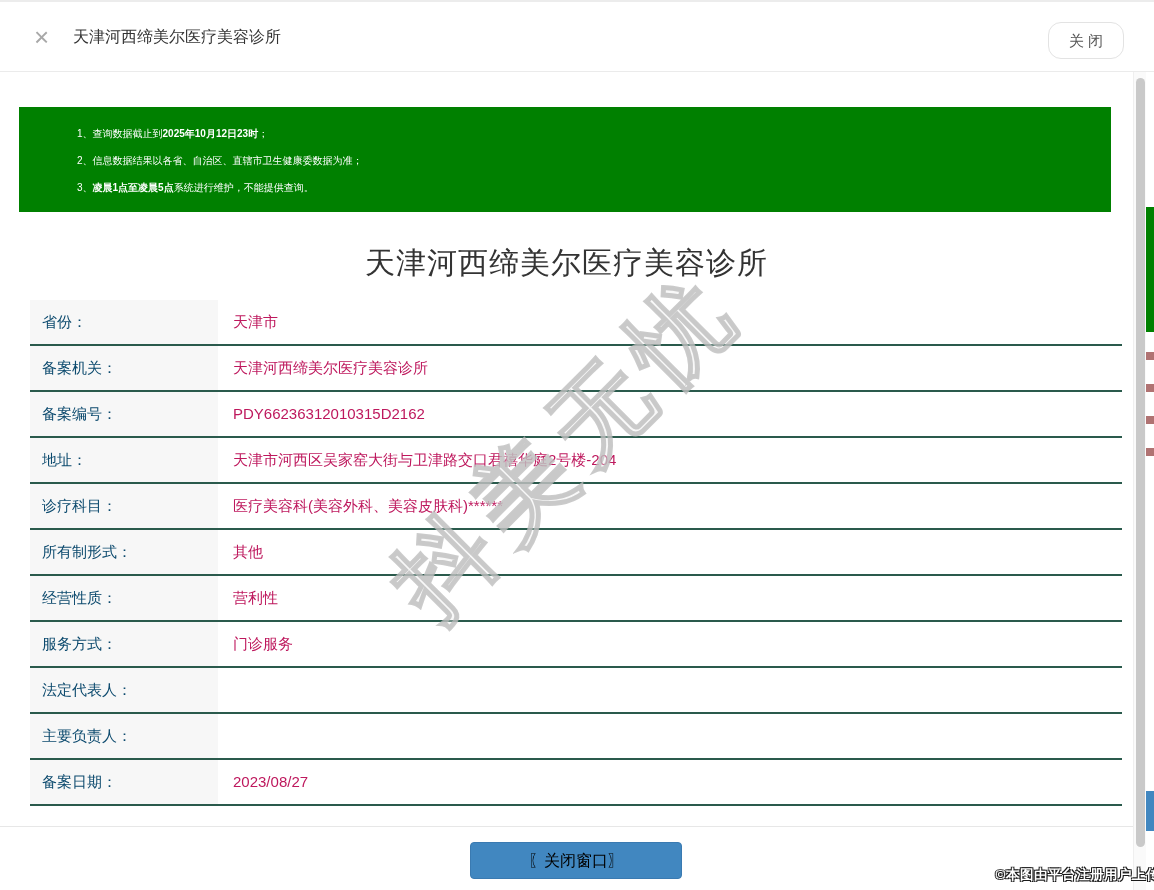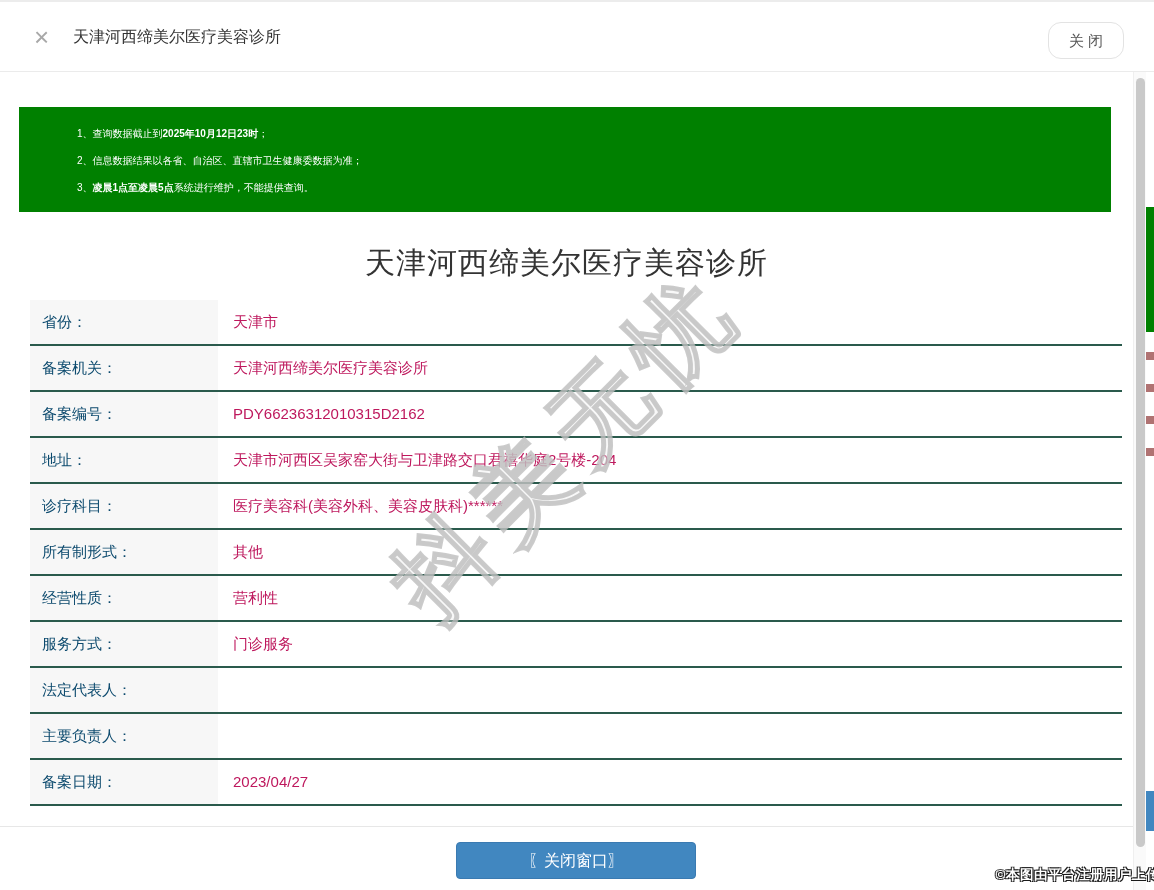--- a/index.html
+++ b/index.html
@@ -28,21 +28,21 @@
   
   .table{position:absolute;left:30px;top:298px;width:1092px;z-index:2;}
   .trow{display:flex;height:46px;border-bottom:2px solid var(--row-divider,#2a5a4c);background:#fff;}
   .tlabel{width:188px;background:var(--label-cell-bg,#f7f7f7);padding-left:12px;line-height:44px;font-size:15px;color:#0c4a6e;}
   .tvalue{flex:1;padding-left:15px;line-height:44px;font-size:15px;color:#be185d;}
 
   .wide-divider{position:absolute;left:0;top:824px;width:1133px;height:1px;background:#e7e7e7;z-index:1;}
 
   
   .btn-wrap{position:absolute;left:30px;top:840px;width:1092px;text-align:center;z-index:6;}
-  .close-window-btn{display:inline-block;width:240px;height:37px;line-height:35px;background:var(--button-blue,#4187c0);border:1px solid #3a7ab1;border-radius:4px;color:#ffffff;font-size:16px;text-align:center;cursor:pointer;}
+  .close-window-btn{display:inline-block;width:212px;height:37px;line-height:35px;background:var(--button-blue,#4187c0);border:1px solid #3a7ab1;border-radius:4px;color:#000000;font-size:16px;text-align:center;cursor:pointer;}
 
   
   .watermark{position:absolute;left:318px;top:245px;width:500px;height:400px;display:flex;align-items:center;justify-content:center;transform:rotate(-45deg);font-size:96px;font-weight:bold;letter-spacing:14px;color:rgba(236,236,236,0.35);-webkit-text-stroke:2px rgba(186,186,186,0.75);pointer-events:none;z-index:5;white-space:nowrap;}
 
   
   .copyright{position:absolute;right:-6px;top:864px;font-size:13.5px;font-weight:bold;color:#fff;z-index:30;letter-spacing:0.5px;
     text-shadow:-1px -1px 0 #1a1a1a,1px -1px 0 #1a1a1a,-1px 1px 0 #1a1a1a,1px 1px 0 #1a1a1a;}
 
   
   .scroll-track{position:absolute;left:1133px;top:70px;width:13px;height:820px;background:#fafafa;border-left:1px solid #efefef;z-index:8;}
@@ -107,21 +107,21 @@
       <div class="tvalue">门诊服务</div>
     </div>
     <div class="trow">
       <div class="tlabel">法定代表人：</div>
     </div>
     <div class="trow">
       <div class="tlabel">主要负责人：</div>
     </div>
     <div class="trow">
       <div class="tlabel">备案日期：</div>
-      <div class="tvalue">2023/04/27</div>
+      <div class="tvalue">2023/08/27</div>
     </div>
   </div>
 
   <div class="wide-divider"></div>
 
   <div class="btn-wrap">
     <button class="close-window-btn">〖关闭窗口〗</button>
   </div>
 
   <div class="watermark">抖美无忧</div>

